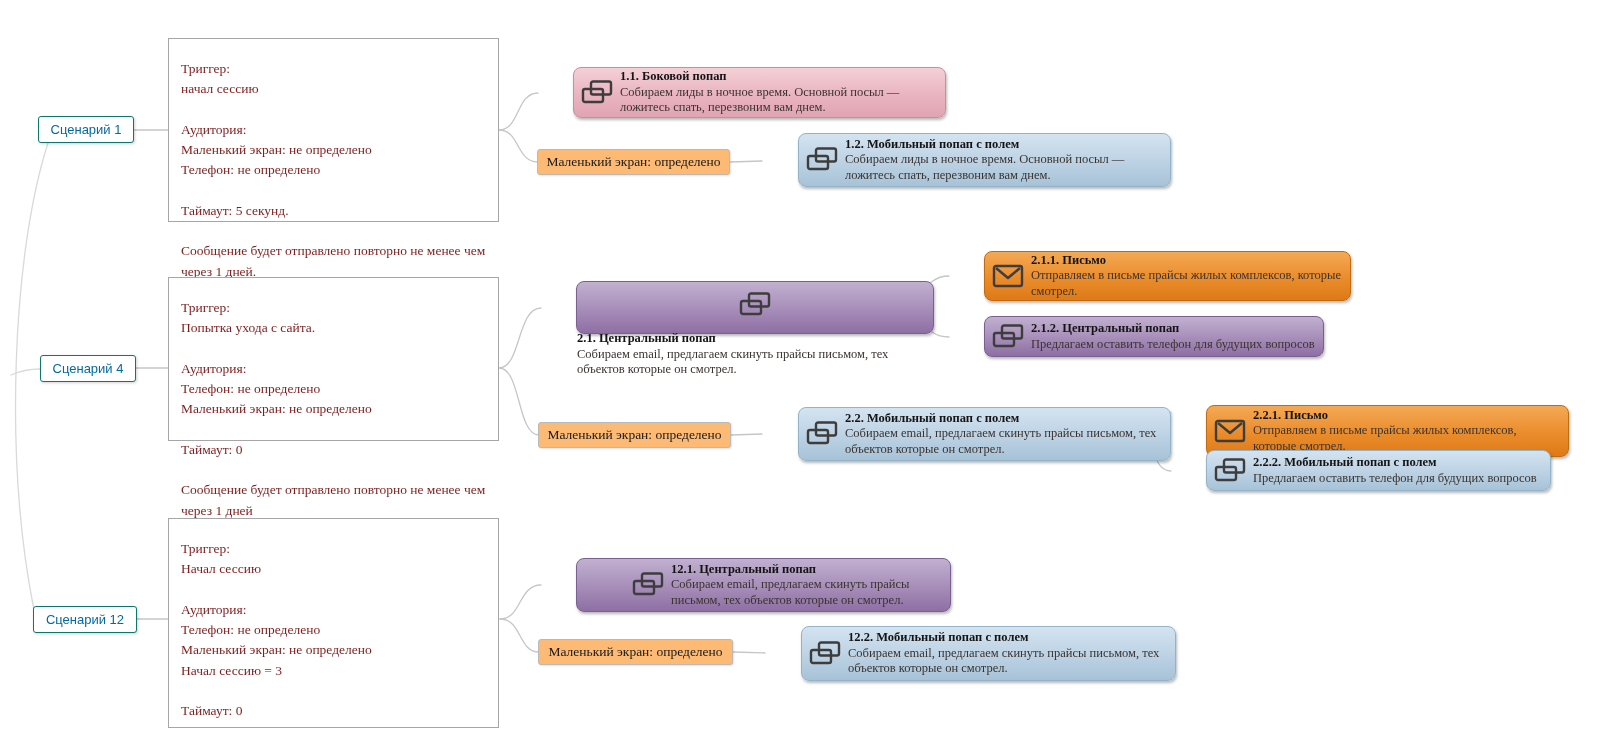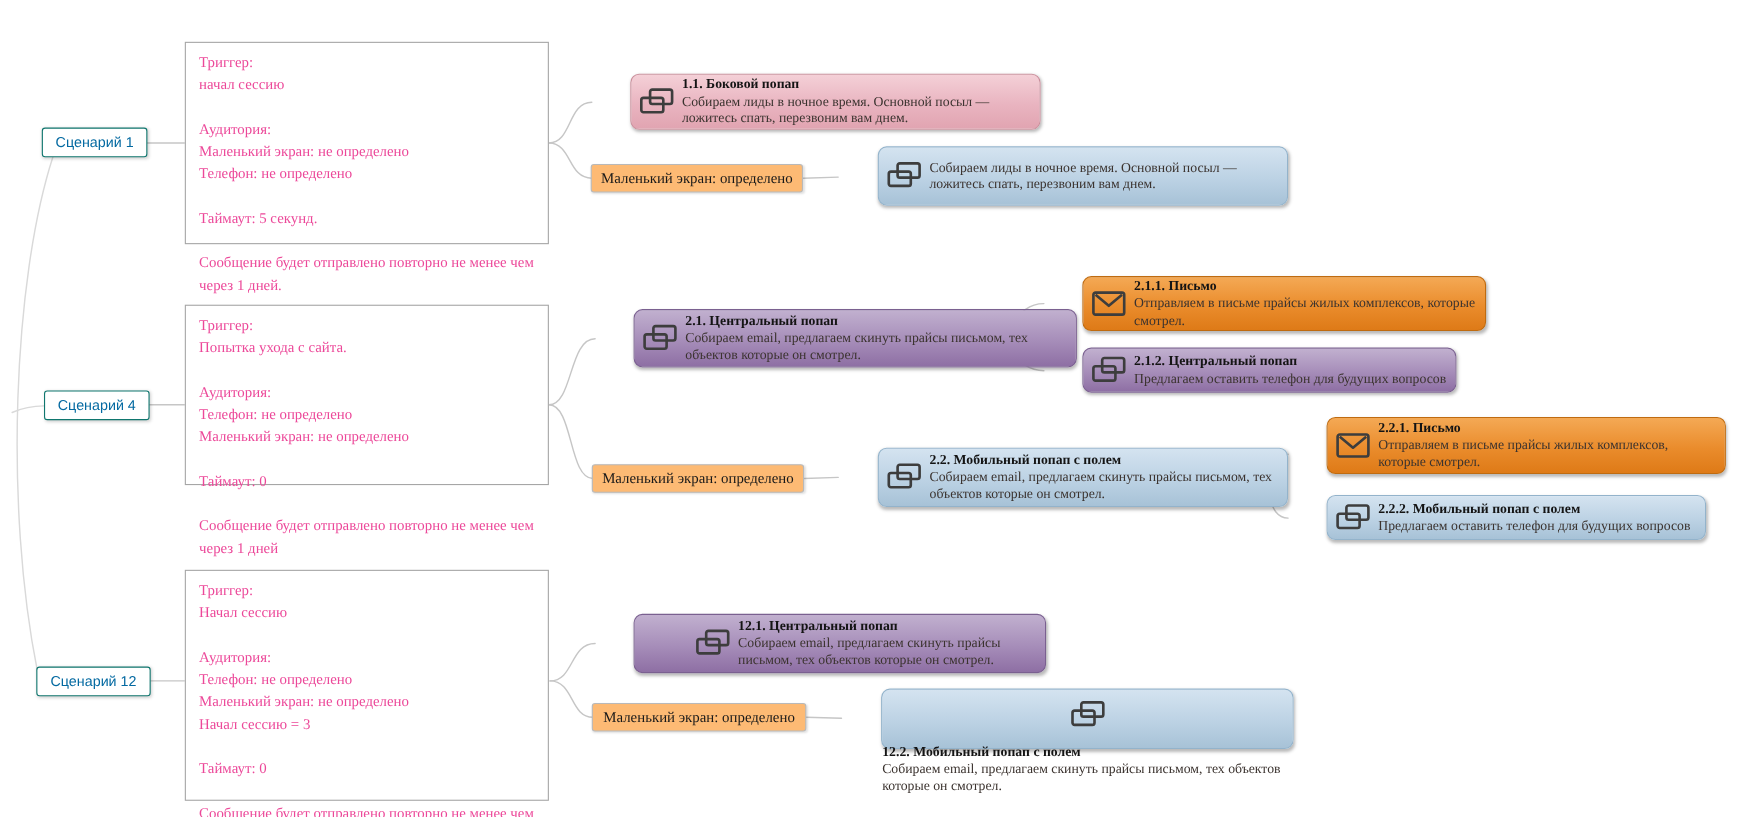--- a/index.html
+++ b/index.html
@@ -8,21 +8,21 @@
   #wires{position:absolute;left:0;top:0;width:1600px;height:743px;}
   #wires path{fill:none;stroke:#c6c6c6;stroke-width:1.3;stroke-linecap:round;}
   #wires path.root{stroke:#d9d9d9;}
 
   .scen{position:absolute;background:#fff;border:1px solid #0f766e;border-radius:3px;
         font-family:"Liberation Sans",sans-serif;font-size:13px;color:#0369a1;
         display:flex;align-items:center;justify-content:center;
         box-shadow:1px 1px 3px rgba(0,0,0,.18);box-sizing:border-box;}
 
   .desc{position:absolute;background:#fff;border:1px solid #a6a6a6;box-sizing:border-box;
-        font-size:13.5px;line-height:1.5;color:#ec4899;padding:8px 12px;white-space:pre-line;}
+        font-size:13.5px;line-height:1.5;color:#7f1d1d;padding:20px 12px;white-space:pre-line;}
 
   .mini{position:absolute;background:#fdba74;border:1px solid #b9b9b9;border-radius:3px;
         font-size:13.5px;color:#191919;display:flex;align-items:center;justify-content:center;
         box-shadow:1px 1px 2px rgba(0,0,0,.12);box-sizing:border-box;white-space:nowrap;}
 
   .node{position:absolute;border-radius:8px;display:flex;align-items:center;
         box-shadow:1px 2px 3px rgba(0,0,0,.28);box-sizing:border-box;margin-left:36px;}
   .node .ic{flex:0 0 46px;display:flex;align-items:center;justify-content:center;}
   .node .tx{flex:1;padding:3px 8px 3px 0;font-size:12.5px;line-height:1.24;color:#3b332f;}
   .node .tt{font-weight:bold;color:#141414;display:block;}
@@ -119,25 +119,26 @@
   <div class="mini" style="left:537px;top:149px;width:193px;height:26px;">Маленький экран: определено</div>
 
   <div class="node blue" style="left:762px;top:133px;width:373px;height:54px;">
     <span class="ic">
       <svg width="34" height="28" viewBox="0 0 34 28">
         <rect class="ln" x="11" y="2.5" width="20" height="13" rx="2"></rect>
         <rect class="ln front" x="3" y="10" width="20" height="13" rx="2"></rect>
       </svg>
     </span>
     <span class="tx">
+      <span class="tt">1.2. Мобильный попап с полем</span>
       <span>Собираем лиды в ночное время. Основной посыл — ложитесь спать, перезвоним вам днем.</span>
     </span>
   </div>
 
-  <div class="node purple" style="left:540px;top:281px;width:403px;height:53px;">
+  <div class="node purple" style="left:540px;top:281px;width:358px;height:53px;flex-direction:column;">
     <span class="ic">
       <svg width="34" height="28" viewBox="0 0 34 28">
         <rect class="ln" x="11" y="2.5" width="20" height="13" rx="2"></rect>
         <rect class="ln front" x="3" y="10" width="20" height="13" rx="2"></rect>
       </svg>
     </span>
     <span class="tx">
       <span class="tt">2.1. Центральный попап</span>
       <span>Собираем email, предлагаем скинуть прайсы письмом, тех объектов которые он смотрел.</span>
     </span>
@@ -177,21 +178,21 @@
         <rect class="ln" x="11" y="2.5" width="20" height="13" rx="2"></rect>
         <rect class="ln front" x="3" y="10" width="20" height="13" rx="2"></rect>
       </svg>
     </span>
     <span class="tx">
       <span class="tt">2.2. Мобильный попап с полем</span>
       <span>Собираем email, предлагаем скинуть прайсы письмом, тех объектов которые он смотрел.</span>
     </span>
   </div>
 
-  <div class="node orange" style="left:1170px;top:379px;width:363px;height:52px;">
+  <div class="node orange" style="left:1170px;top:405px;width:363px;height:52px;">
     <span class="ic">
       <svg width="32" height="24" viewBox="0 0 32 24">
         <rect class="ln" x="2" y="2" width="28" height="20" rx="2"></rect>
         <path class="ln" d="M 4,4 L 16,14 L 28,4"></path>
       </svg>
     </span>
     <span class="tx">
       <span class="tt">2.2.1. Письмо</span>
       <span>Отправляем в письме прайсы жилых комплексов, которые смотрел.</span>
     </span>
@@ -218,21 +219,21 @@
       </svg>
     </span>
     <span class="tx">
       <span class="tt">12.1. Центральный попап</span>
       <span>Собираем email, предлагаем скинуть прайсы письмом, тех объектов которые он смотрел.</span>
     </span>
   </div>
 
   <div class="mini" style="left:538px;top:639px;width:195px;height:26px;">Маленький экран: определено</div>
 
-  <div class="node blue" style="left:765px;top:626px;width:375px;height:55px;flex-direction:column;">
+  <div class="node blue" style="left:765px;top:626px;width:375px;height:55px;">
     <span class="ic">
       <svg width="34" height="28" viewBox="0 0 34 28">
         <rect class="ln" x="11" y="2.5" width="20" height="13" rx="2"></rect>
         <rect class="ln front" x="3" y="10" width="20" height="13" rx="2"></rect>
       </svg>
     </span>
     <span class="tx">
       <span class="tt">12.2. Мобильный попап с полем</span>
       <span>Собираем email, предлагаем скинуть прайсы письмом, тех объектов которые он смотрел.</span>
     </span>

